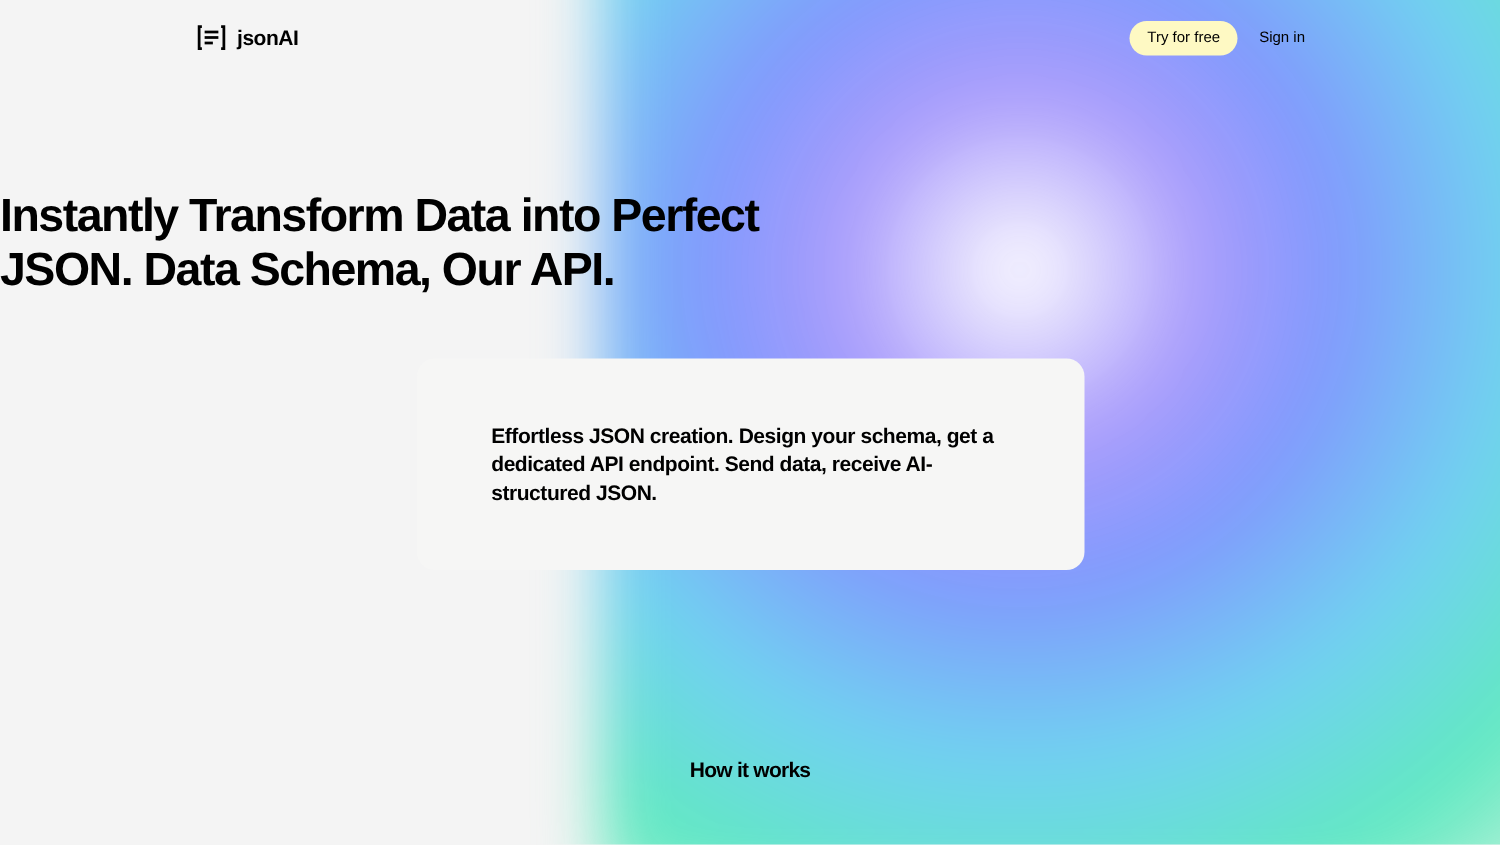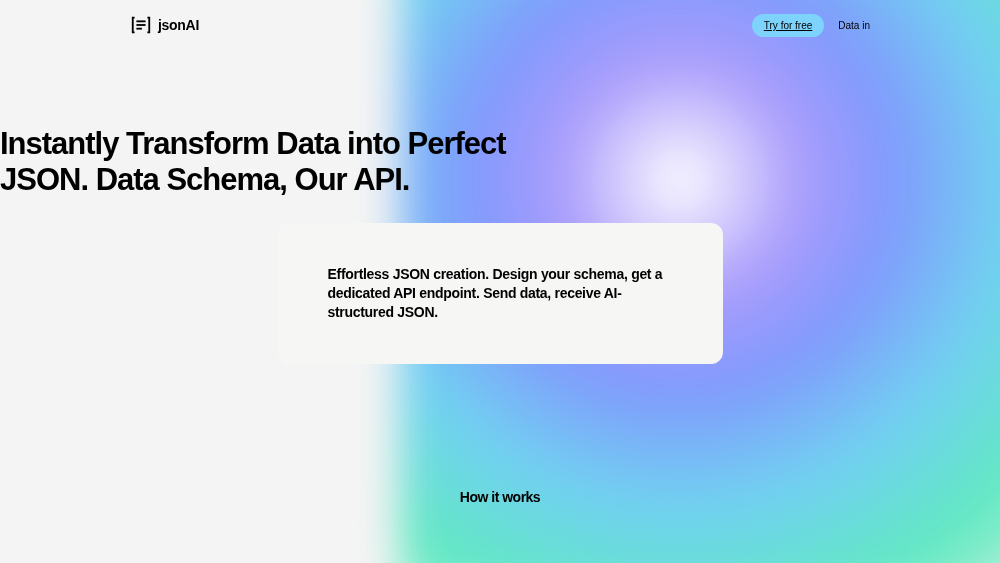--- a/index.html
+++ b/index.html
@@ -56,28 +56,27 @@
       font-weight: 700;
       font-size: 14px;
       letter-spacing: -0.3px;
     }
     .header-actions {
       display: flex;
       align-items: center;
       gap: 14px;
     }
     .btn-try {
-      background: #7dd3fc;
+      background: #fef9c3;
       border: none;
       padding: 6px 12px;
       border-radius: 12px;
       font-size: 10px;
       font-weight: 500;
       cursor: pointer;
-      text-decoration: underline;
     }
     .btn-signin {
       background: none;
       border: none;
       font-size: 10px;
       font-weight: 500;
       cursor: pointer;
       color: #000;
     }
     .hero {
@@ -88,21 +87,21 @@
       font-size: 31px;
       font-weight: 700;
       letter-spacing: -1px;
       line-height: 1.15;
       color: #000;
     }
     .hero-card {
       background: #f6f6f5;
       border-radius: 12px;
       max-width: 445px;
-      margin: 26px auto 0;
+      margin: 42px auto 0;
       padding: 42px 50px;
     }
     .hero-card-text {
       font-size: 14px;
       font-weight: 700;
       letter-spacing: -0.3px;
       line-height: 1.35;
       color: #000;
     }
     .how-title {
@@ -128,21 +127,21 @@
           <path d="M19 4 L21 4 L21 20 L19 20"></path>
           <line x1="7" y1="8" x2="17" y2="8"></line>
           <line x1="7" y1="12" x2="17" y2="12"></line>
           <line x1="7" y1="16" x2="13" y2="16"></line>
         </svg>
       </span>
       <span class="logo-text">jsonAI</span>
     </div>
     <div class="header-actions">
       <button class="btn-try">Try for free</button>
-      <button class="btn-signin">Data in</button>
+      <button class="btn-signin">Sign in</button>
     </div>
   </div>
 
   <div class="hero">
     <h1 class="hero-title">
       <span>Instantly Transform Data into Perfect</span><br>
       <span>JSON. Data Schema, Our API.</span>
     </h1>
     <div class="hero-card">
       <p class="hero-card-text">Effortless JSON creation. Design your schema, get a dedicated API endpoint. Send data, receive AI-structured JSON.</p>

